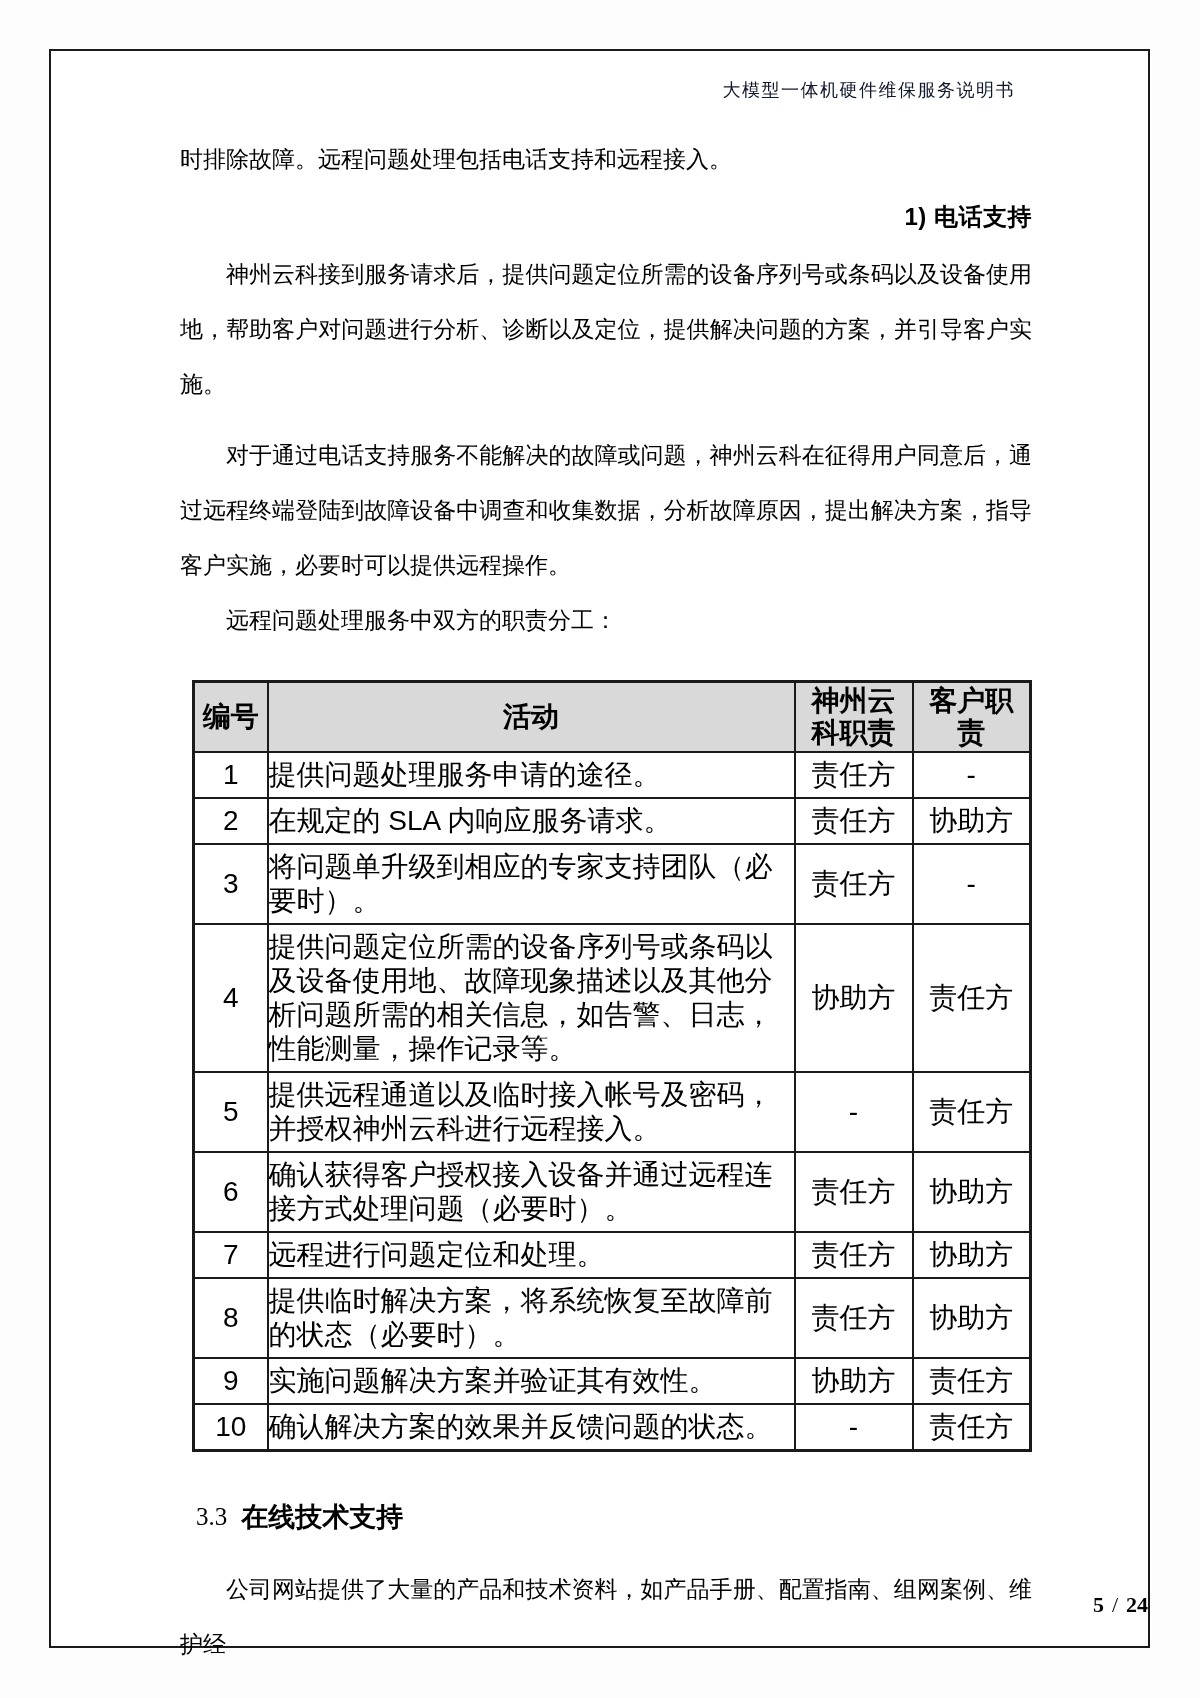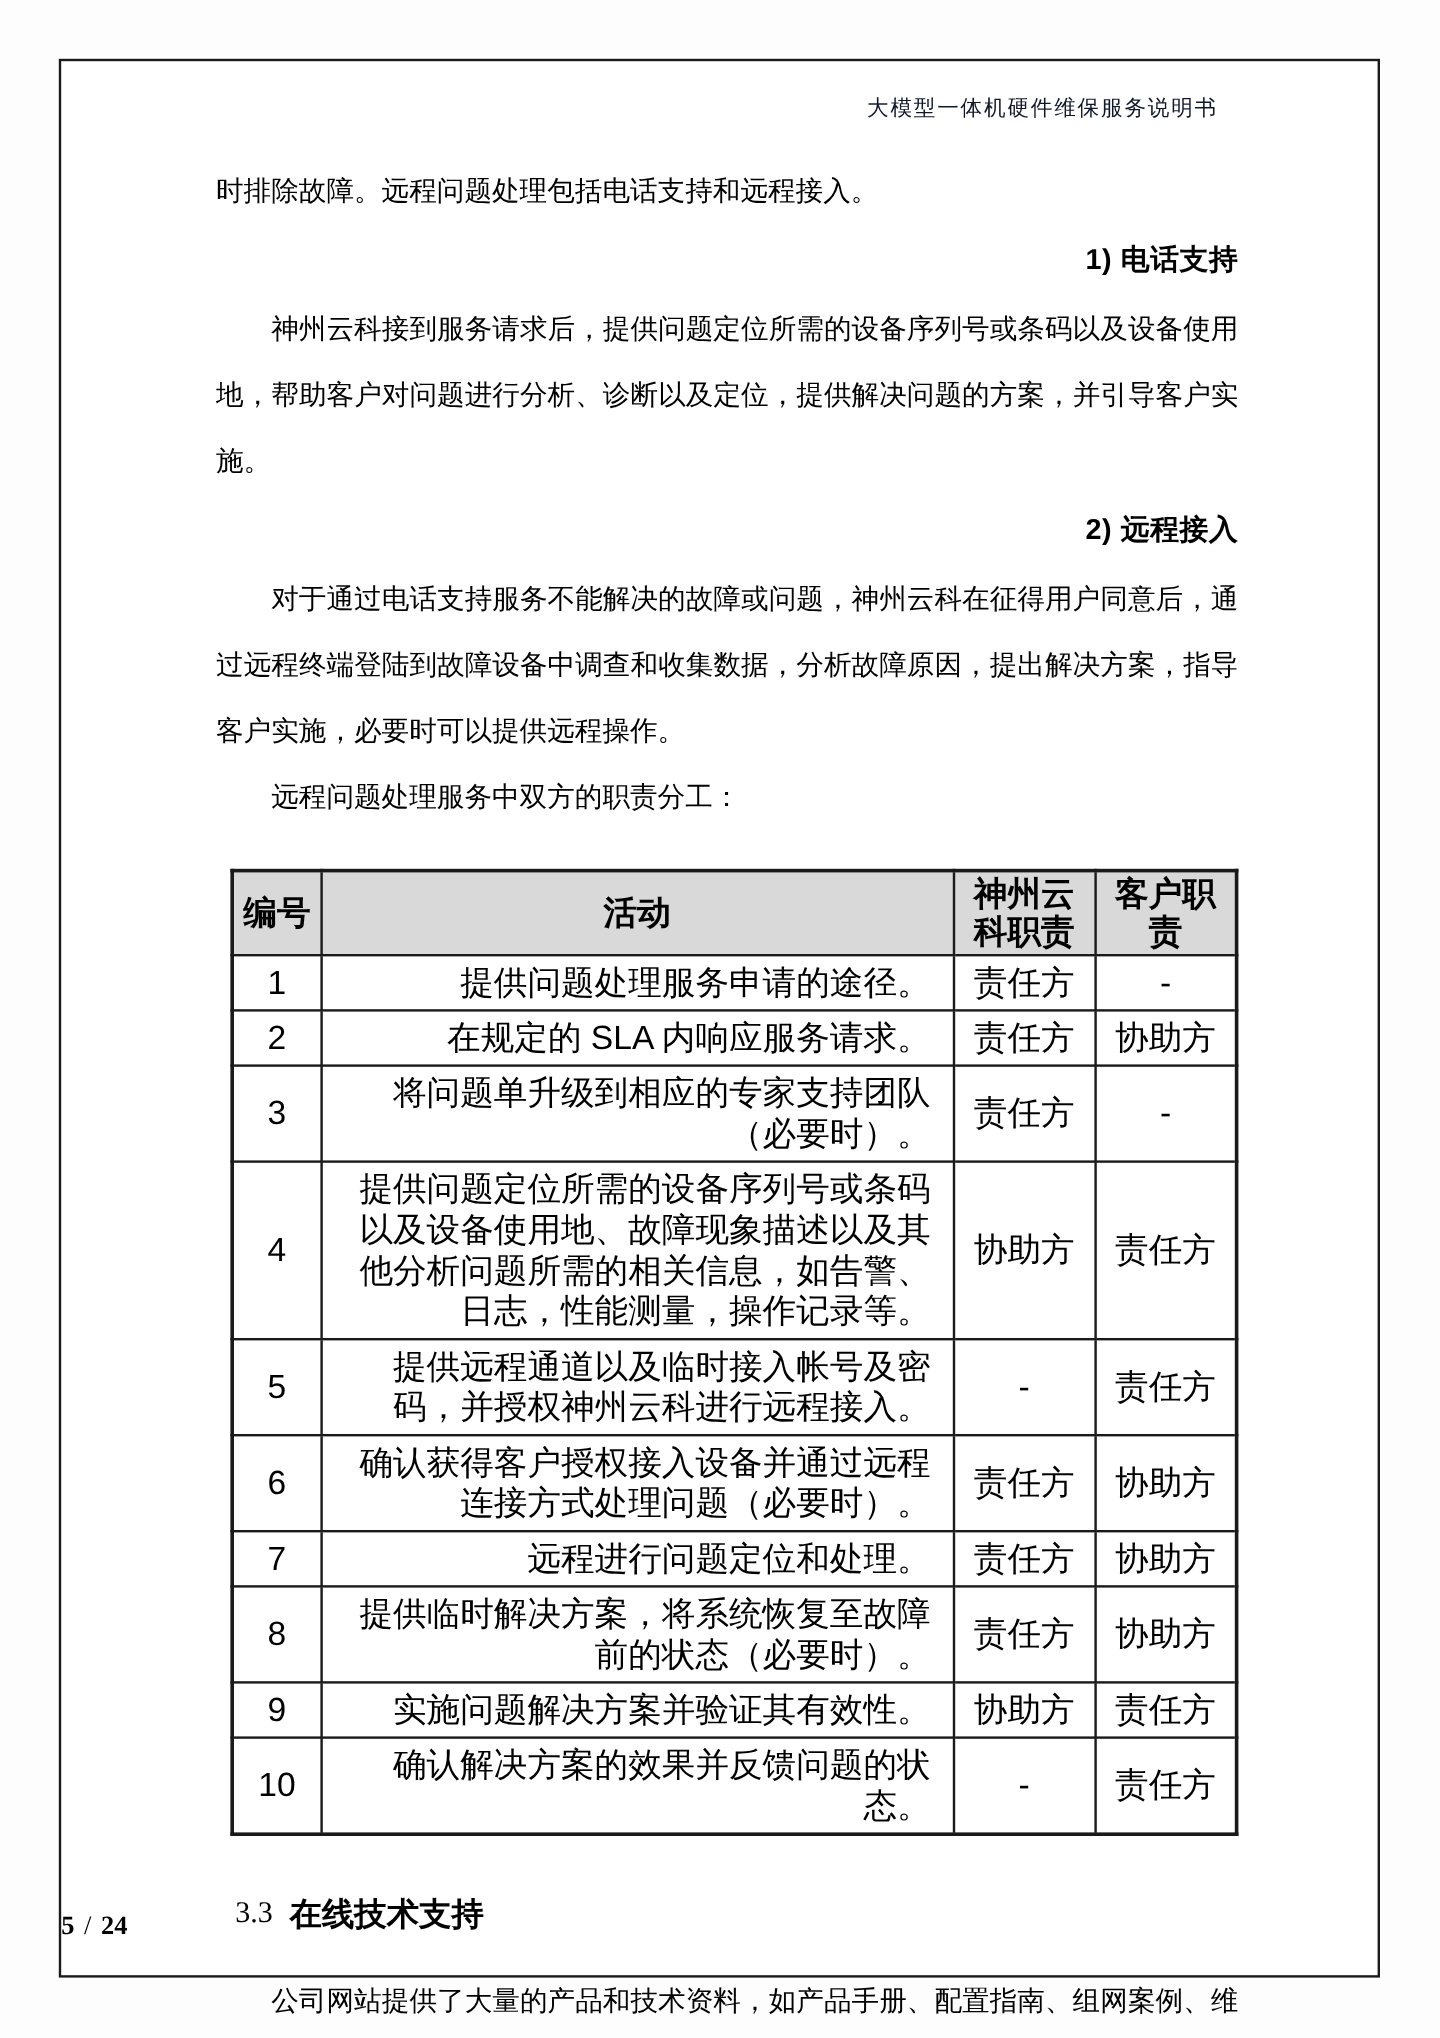--- a/index.html
+++ b/index.html
@@ -37,54 +37,53 @@
     border:2px solid var(--line);vertical-align:middle;word-break:break-all;
   }
   table.resp{border:3px solid var(--line);}
   table.resp th{
     background:var(--header-bg);font-weight:bold;
     height:62px;line-height:32px;padding:2px 4px;text-align:center;
   }
   table.resp td{
     line-height:34px;padding:5px 2px;text-align:center;background:#fff;
   }
-  table.resp td.activity{text-align:right;padding:5px 18px;}
+  table.resp td.activity{text-align:left;padding:5px 0;}
 
   .section-heading{
     margin:50px 0 0 16px;font-size:27px;font-weight:bold;line-height:30px;
     display:flex;align-items:flex-start;gap:14px;
   }
   .section-heading .sec-no{
     font-family:"Liberation Serif",serif;font-weight:normal;font-size:25px;
   }
   p.final-para{margin-top:30px;}
 
   .page-footer{
-    position:absolute;left:0;right:0;bottom:28px;text-align:left;
+    position:absolute;left:0;right:0;bottom:28px;text-align:right;
     font-family:"Liberation Serif",serif;font-size:22px;font-weight:bold;
   }
   .page-footer .sep{font-weight:normal;margin:0 8px;}
 </style>
 </head>
 <body>
 
 <div class="page-frame">
 
   <div class="doc-header">
     <span>大模型一体机硬件维保服务说明书</span>
   </div>
 
   <div class="content">
 
     <p class="intro">时排除故障。远程问题处理包括电话支持和远程接入。</p>
 
     <h2 class="list-heading">1) 电话支持</h2>
     <p class="body-para indent">神州云科接到服务请求后，提供问题定位所需的设备序列号或条码以及设备使用地，帮助客户对问题进行分析、诊断以及定位，提供解决问题的方案，并引导客户实施。</p>
 
-    <h2 class="list-heading">2) 远程接入</h2>
     <p class="body-para indent">对于通过电话支持服务不能解决的故障或问题，神州云科在征得用户同意后，通过远程终端登陆到故障设备中调查和收集数据，分析故障原因，提出解决方案，指导客户实施，必要时可以提供远程操作。</p>
 
     <p class="lead-in">远程问题处理服务中双方的职责分工：</p>
 
     <table class="resp">
       <colgroup>
         <col style="width:74px">
         <col style="width:527px">
         <col style="width:118px">
         <col style="width:118px">

